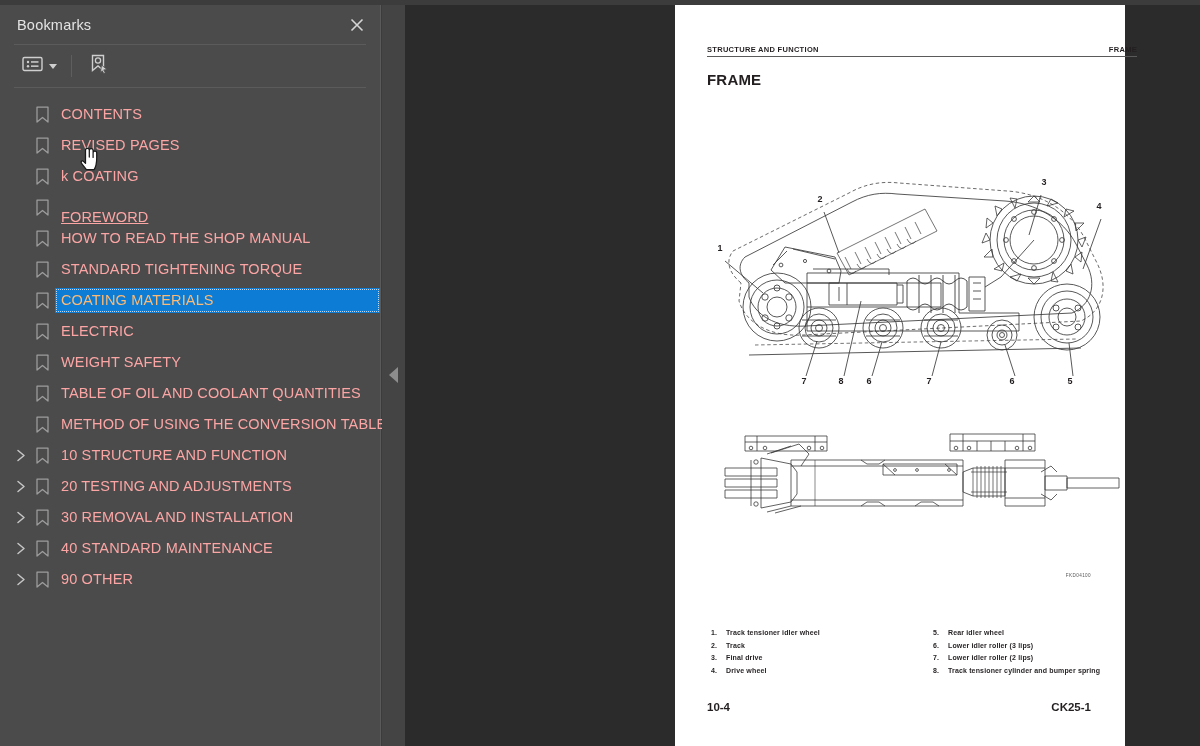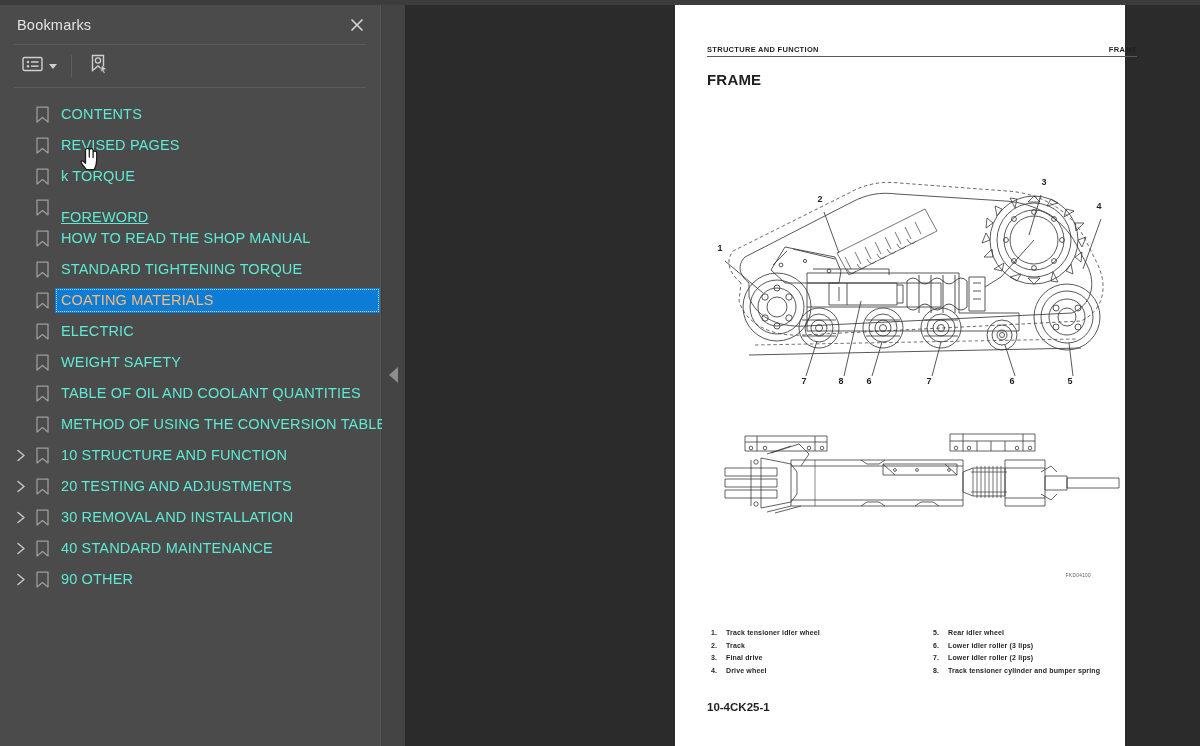--- a/index.html
+++ b/index.html
@@ -78,21 +78,21 @@
     width: 22px; height: 31px; flex: none;
     margin-left: 10px;
     display: flex; align-items: center; justify-content: center;
   }
   .bm-ico {
     width: 20px; height: 31px; flex: none;
     display: flex; align-items: center; justify-content: center;
     margin-right: 9px;
   }
   .bm-label {
-    color: #5eead4;
+    color: #fca5a5;
     font-size: 14.5px;
     letter-spacing: .15px;
     white-space: nowrap;
     line-height: 31px;
   }
   .bm-row.underlined .bm-label { text-decoration: underline; margin-top: 19px; }
   .bm-row.selected .selhl {
     position: absolute; left: 55px; right: 0; top: 3px; bottom: 3px;
     background: #0c7cd5;
     outline: 1px dotted #bcd9f2;
@@ -159,21 +159,21 @@
   .parts-col { width: 50%; }
   .parts-col.right { padding-left: 7px; }
   .part-li {
     font-size: 7px; color: #231f20; font-weight: bold;
     line-height: 12.6px; letter-spacing: .15px;
     display: flex;
   }
   .part-num { width: 15px; flex: none; }
   .pg-footer {
     position: absolute; left: 32px; right: 34px; bottom: 33px;
-    display: flex; justify-content: flex-start;
+    display: flex; justify-content: space-between;
     font-size: 11.5px; font-weight: bold; color: #231f20;
   }
 
   
   .fig1 { position: absolute; left: 14px; top: 160px; width: 470px; height: 235px; }
   .fig2 { position: absolute; left: 30px; top: 415px; width: 440px; height: 110px; }
   .fig1 svg, .fig2 svg { display: block; width: 100%; height: 100%; }
   .callout { font-size: 9px; font-weight: bold; fill: #231f20; font-family: "Liberation Sans", sans-serif; }
 </style>
 </head>
@@ -244,21 +244,21 @@
           </div>
           <div class="bm-label">REVISED PAGES</div>
         </div>
         <div class="bm-row">
           <div class="bm-chev empty"></div>
           <div class="bm-ico">
             <svg width="13" height="17" viewBox="0 0 13 17">
               <path d="M1 1 h11 v15 l-5.5 -4.6 l-5.5 4.6 z" fill="none" stroke="#9d9d9d" stroke-width="1.25" stroke-linejoin="round"></path>
             </svg>
           </div>
-          <div class="bm-label">k TORQUE</div>
+          <div class="bm-label">k COATING</div>
         </div>
         <div class="bm-row underlined">
           <div class="bm-chev empty"></div>
           <div class="bm-ico">
             <svg width="13" height="17" viewBox="0 0 13 17">
               <path d="M1 1 h11 v15 l-5.5 -4.6 l-5.5 4.6 z" fill="none" stroke="#9d9d9d" stroke-width="1.25" stroke-linejoin="round"></path>
             </svg>
           </div>
           <div class="bm-label">FOREWORD</div>
         </div>

